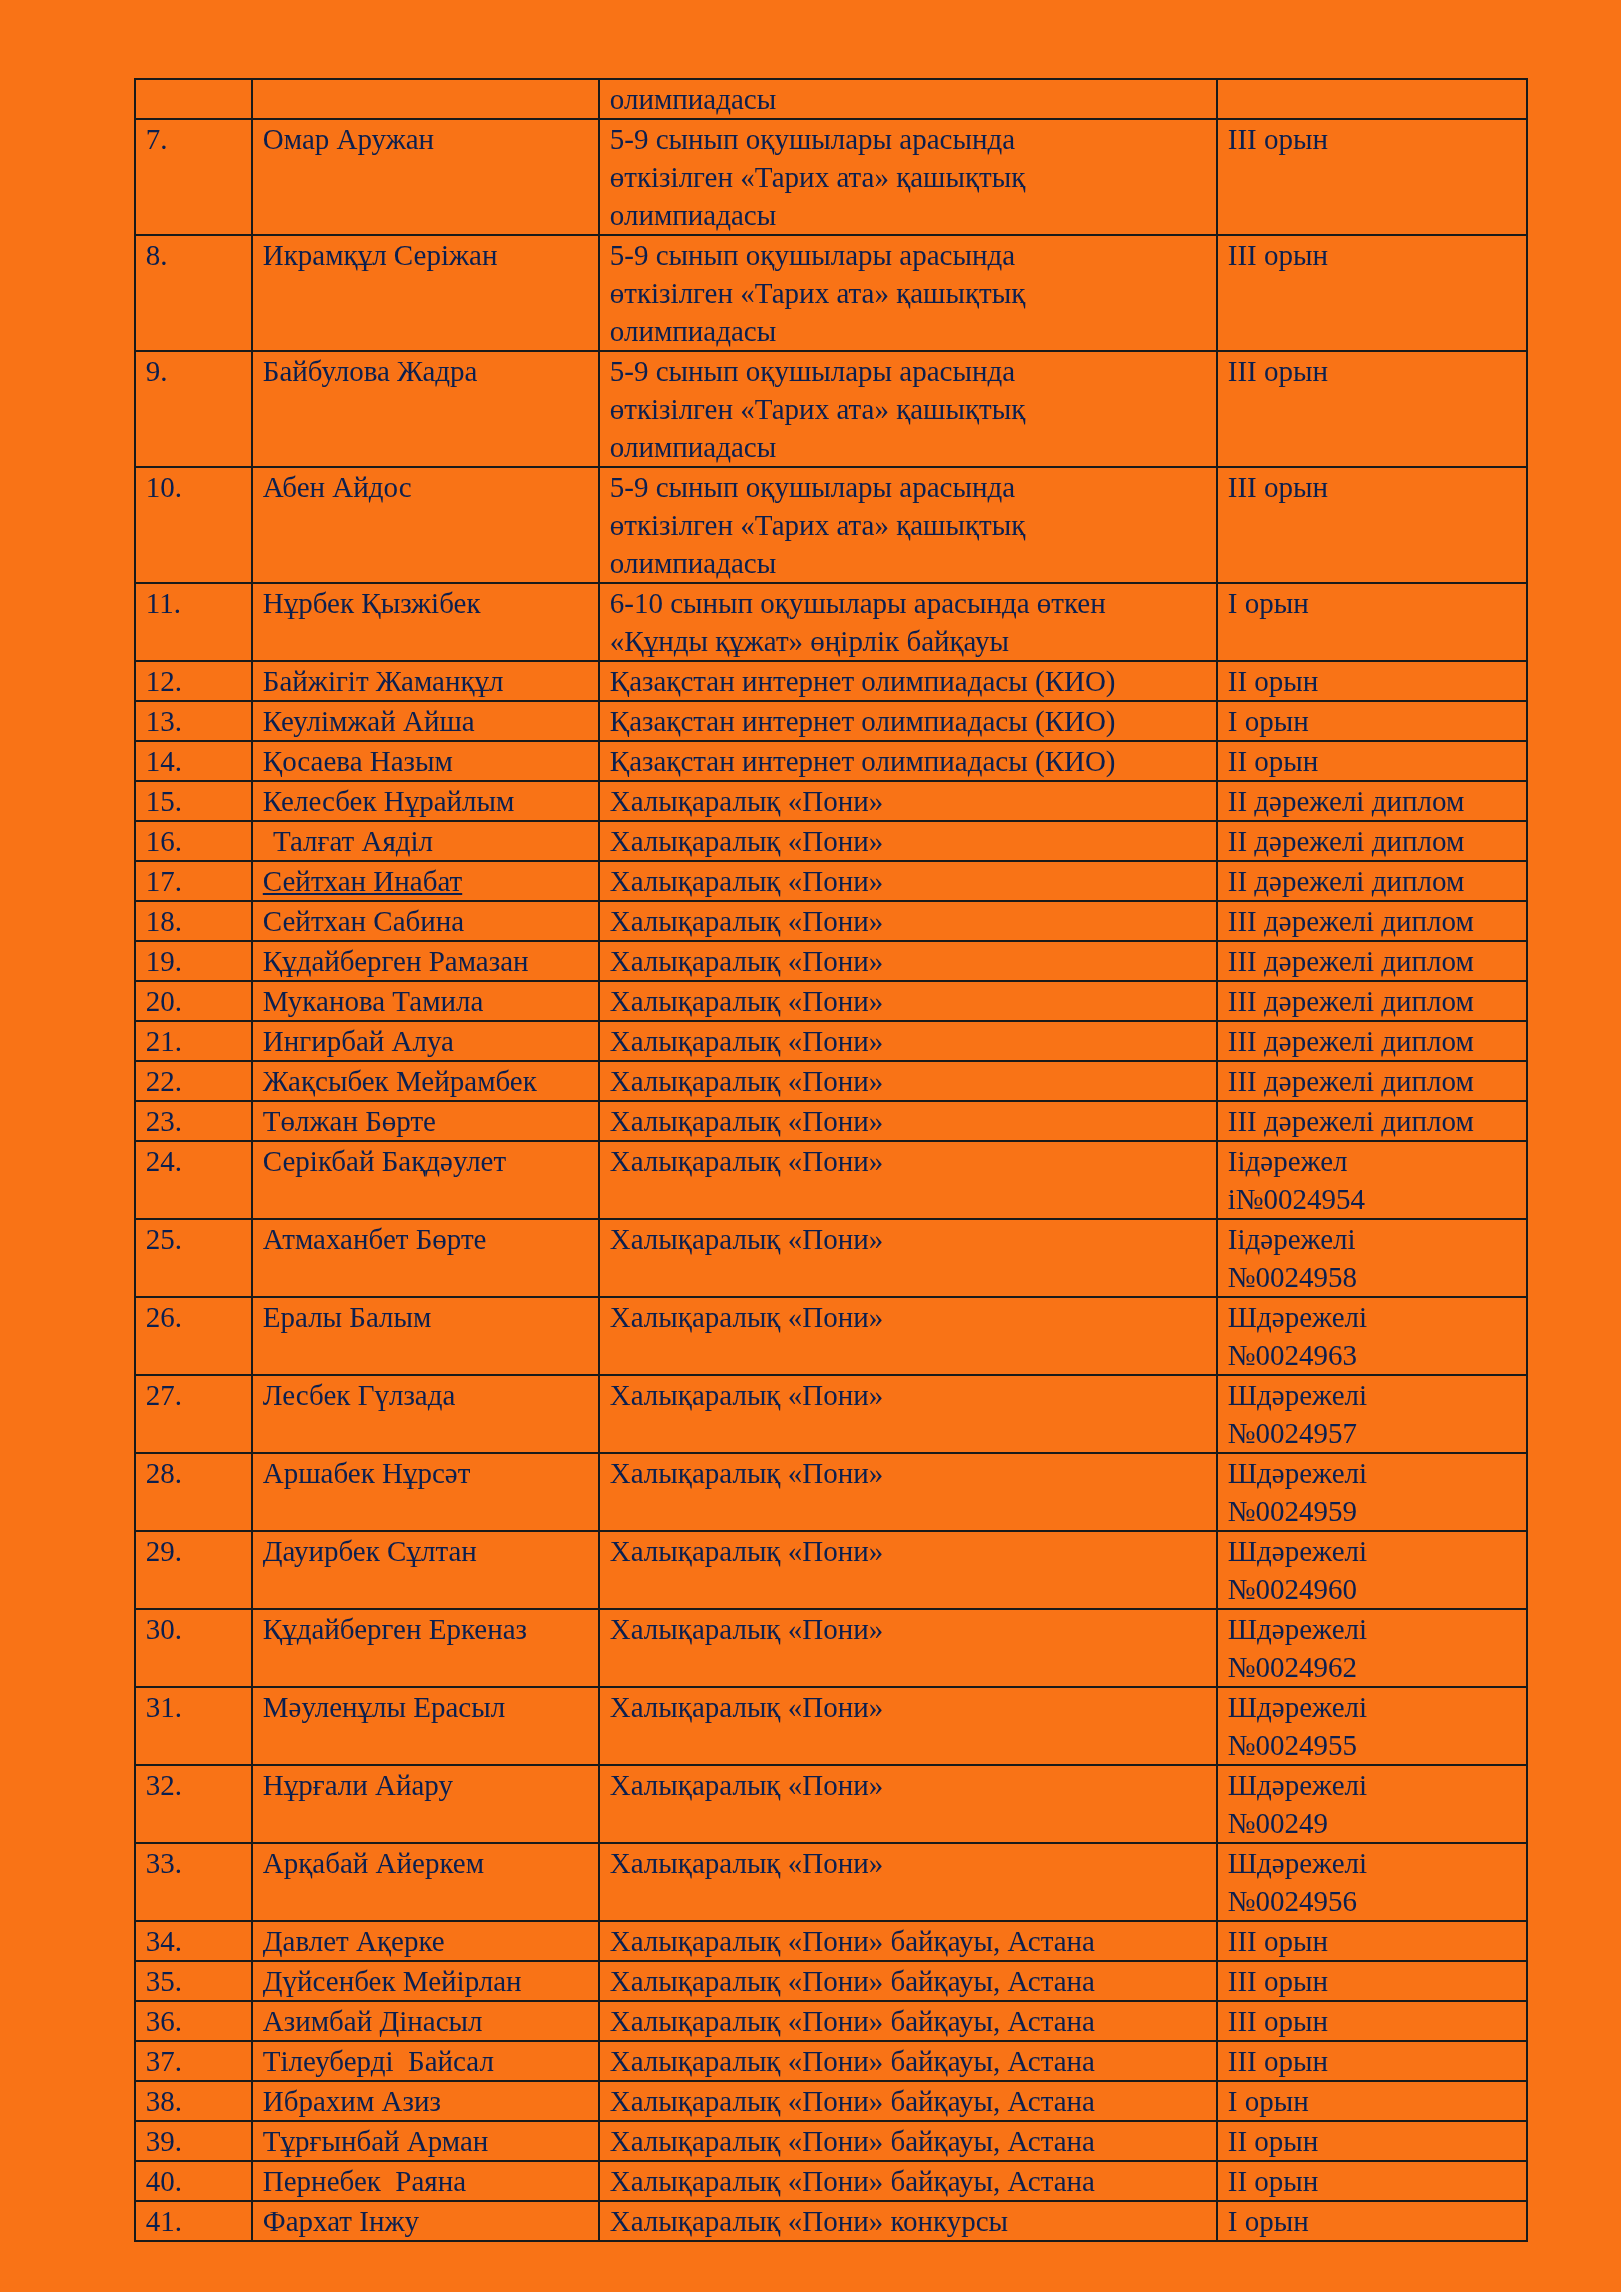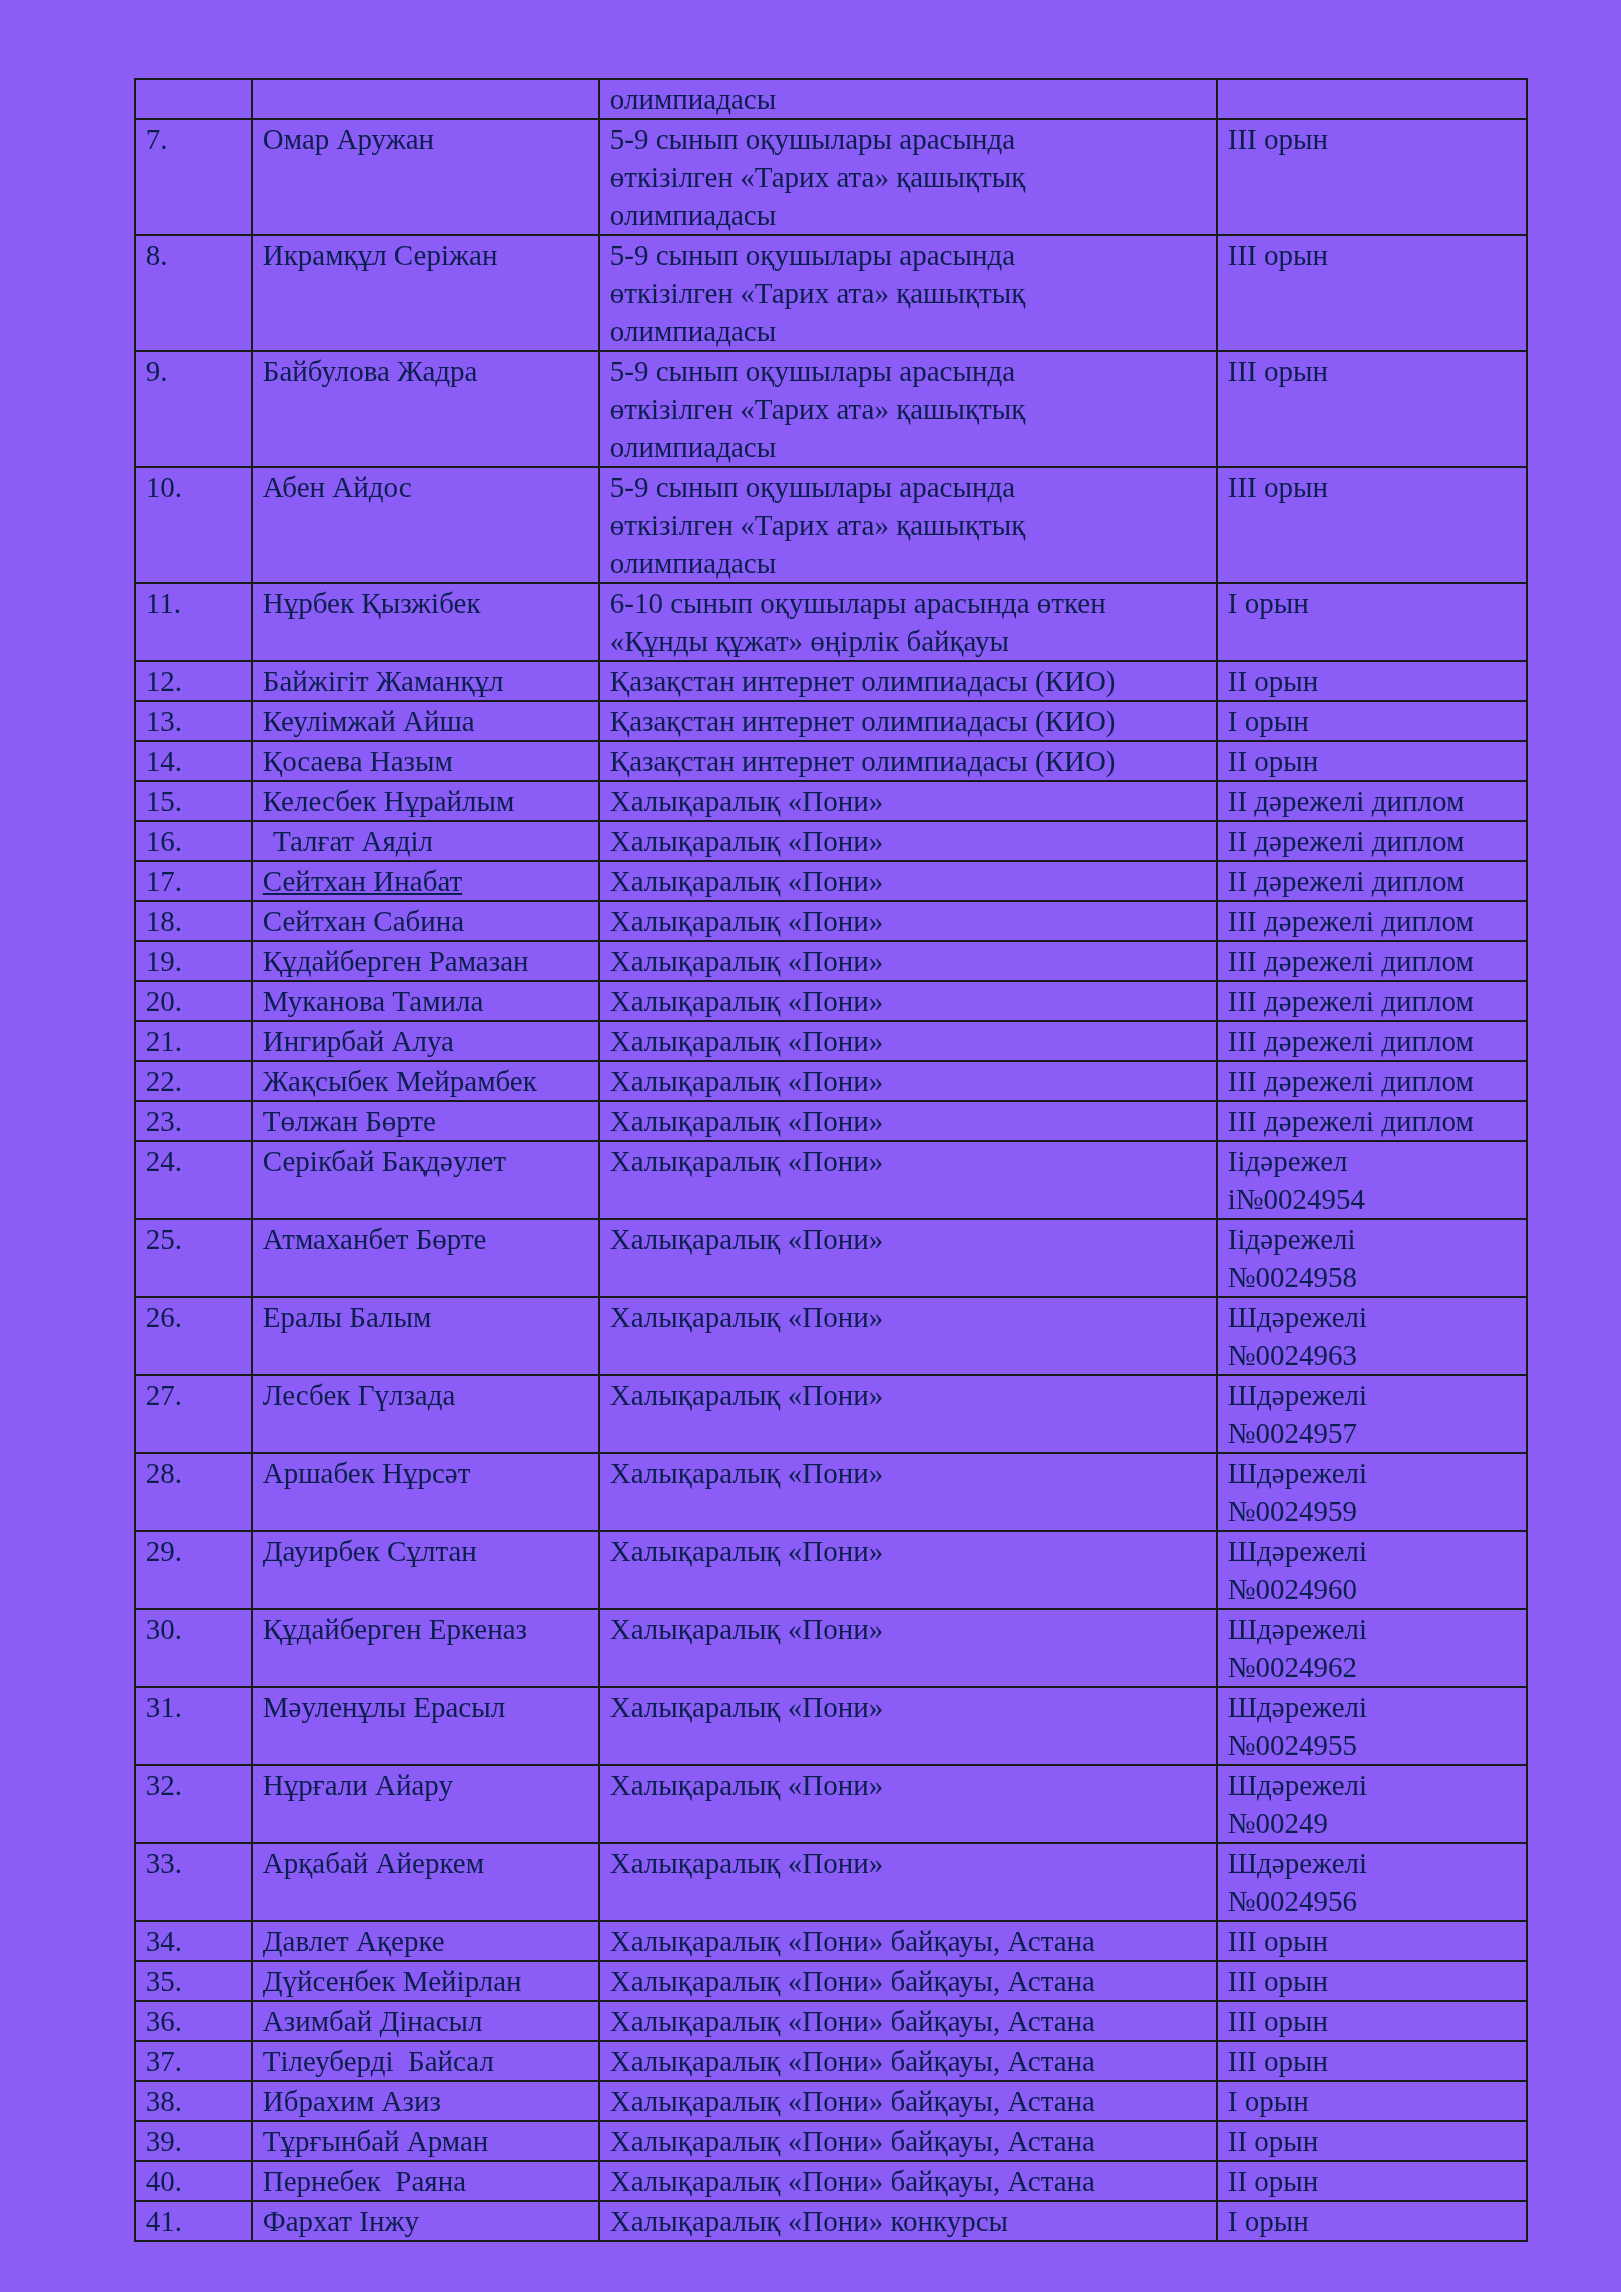--- a/index.html
+++ b/index.html
@@ -1,17 +1,17 @@
 <!DOCTYPE html>
 <html><head>
 <meta charset="utf-8">
 <style>
   html, body { margin: 0; padding: 0; background: #ffffff; }
   body { width: 1621px; height: 2293px; position: relative; overflow: hidden; }
-  .page { position: absolute; left: 0; top: 0; width: 1621px; height: 2293px; background: #8b5cf6; }
+  .page { position: absolute; left: 0; top: 0; width: 1621px; height: 2293px; background: #f97316; }
   table.awards {
     position: absolute; left: 134px; top: 78px;
     width: 1392px;
     border-collapse: collapse;
     table-layout: fixed;
     font-family: "Liberation Serif", "DejaVu Serif", serif;
     font-size: 29px;
     line-height: 38px;
     color: #0b1f4f;
   }

